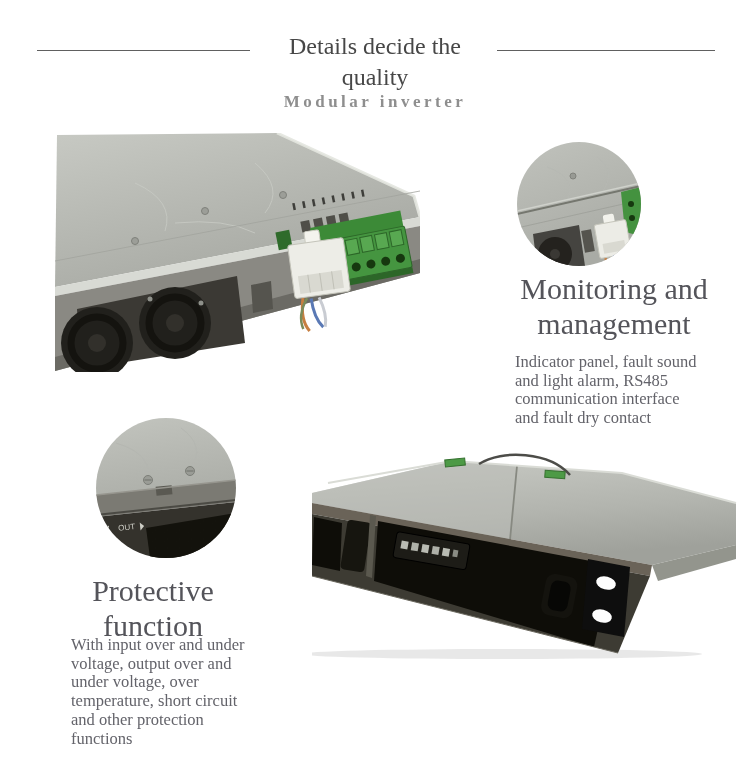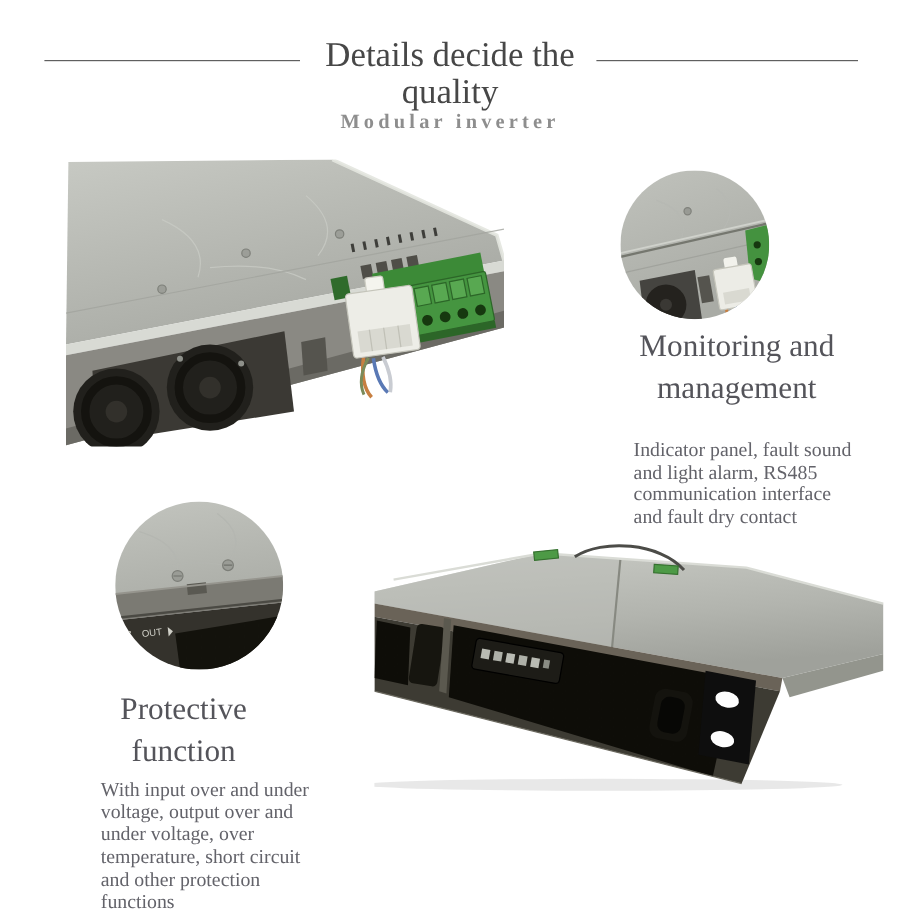--- a/index.html
+++ b/index.html
@@ -1,28 +1,28 @@
 <!DOCTYPE html>
 <html><head>
 <meta charset="utf-8">
 <style>
   html,body{margin:0;padding:0;background:#ffffff;}
   .page{position:relative;width:750px;height:762px;background:#ffffff;
         font-family:"Liberation Serif", serif;overflow:hidden;}
   .abs{position:absolute;}
-  .title{top:31px;left:0;width:750px;text-align:center;font-size:29px;line-height:31px;
+  .title{top:31px;left:0;width:750px;text-align:center;font-size:24px;line-height:31px;
          color:#474747;white-space:pre-line;margin:0;font-weight:400;}
   .divider{top:50px;height:1px;background:#606060;}
   .divider-left{left:37px;width:213px;}
   .divider-right{left:497px;width:218px;}
   .subtitle{top:92px;left:0;width:750px;text-align:center;font-size:17px;
             letter-spacing:3.5px;color:#8e8e8e;font-weight:bold;}
-  .section-heading{text-align:center;font-size:26px;line-height:35px;color:#54545a;
+  .section-heading{text-align:center;font-size:30px;line-height:35px;color:#54545a;
                    white-space:pre-line;margin:0;font-weight:400;}
-  .section-body{font-size:16.5px;line-height:18.7px;color:#63636a;white-space:pre-line;margin:17px;}
+  .section-body{font-size:16.5px;line-height:18.7px;color:#63636a;white-space:pre-line;margin:4px;}
   #monitoring-heading{left:498px;top:271px;width:232px;}
   #monitoring-body{left:511px;top:349px;width:220px;}
   #protective-heading{left:48px;top:559px;width:210px;margin-top:14px;}
   #protective-body{left:67px;top:632px;width:218px;}
   figure{margin:0;padding:0;}
   #photo-corner{left:55px;top:133px;width:365px;height:239px;}
   #circle-monitoring{left:517px;top:142px;width:124px;height:124px;}
   #circle-protective{left:96px;top:418px;width:140px;height:140px;}
   #photo-chassis{left:312px;top:445px;width:438px;height:215px;}
   svg{display:block;}

